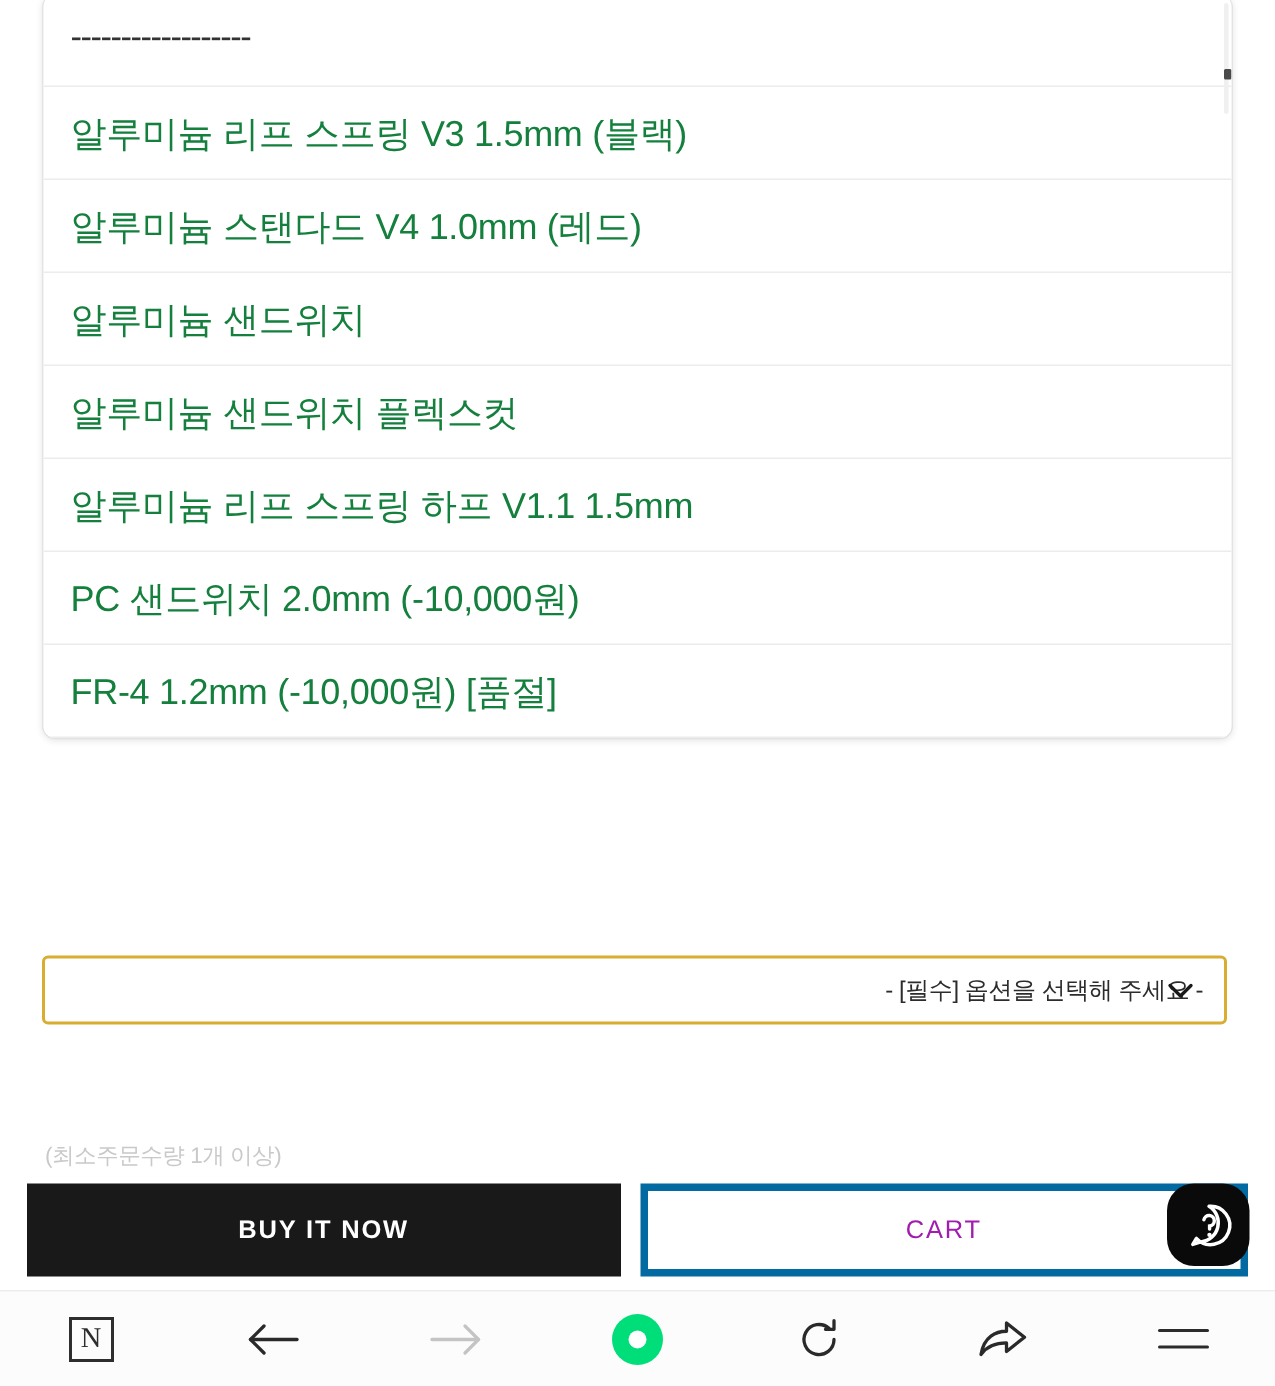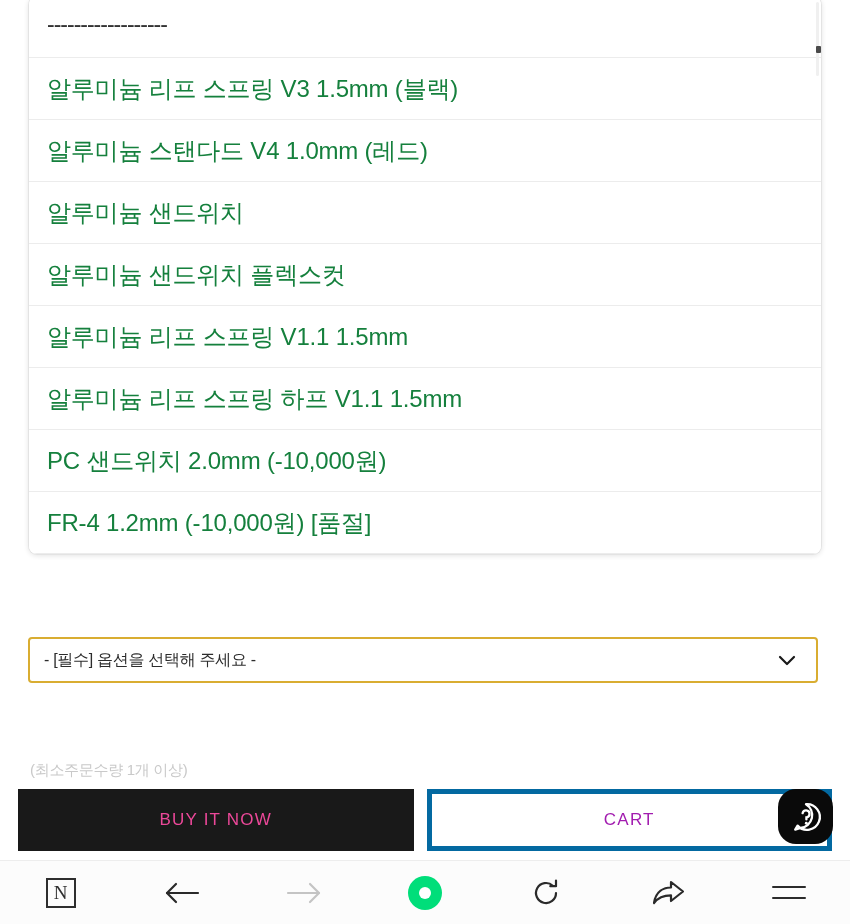--- a/index.html
+++ b/index.html
@@ -99,20 +99,21 @@
   .select-box {
     width: 100%;
     height: 100%;
     border: 2px solid #d9ad31;
     border-radius: 4px;
     background: #ffffff;
     display: flex;
     align-items: center;
     padding: 0 14px;
     position: relative;
+    justify-content: flex-end;
   }
   .select-value {
     font-size: 16px;
     color: #2c2c2c;
     letter-spacing: -0.3px;
   }
   .chevron-down {
     position: absolute;
     right: 18px;
     top: 50%;
@@ -147,21 +148,22 @@
     flex: 1;
     height: 62px;
     display: flex;
     align-items: center;
     justify-content: center;
     font-size: 17px;
     letter-spacing: 1.2px;
   }
   .btn-buy {
     background: #191919;
-    color: #ec4899;
+    color: #ffffff;
+    font-weight: bold;
   }
   .btn-cart {
     background: #ffffff;
     color: #a21caf;
     border: 5px solid #0369a1;
   }
 
   
   .help-fab {
     position: absolute;
@@ -263,23 +265,20 @@
 
 
       <div class="dropdown-option">
         <span>알루미늄 샌드위치</span>
       </div>
 
       <div class="dropdown-option">
         <span>알루미늄 샌드위치 플렉스컷</span>
       </div>
 
-      <div class="dropdown-option">
-        <span>알루미늄 리프 스프링 V1.1 1.5mm</span>
-      </div>
 
       <div class="dropdown-option">
         <span>알루미늄 리프 스프링 하프 V1.1 1.5mm</span>
       </div>
 
       <div class="dropdown-option">
         <span>PC 샌드위치 2.0mm (-10,000원)</span>
       </div>
 
       <div class="dropdown-option">

